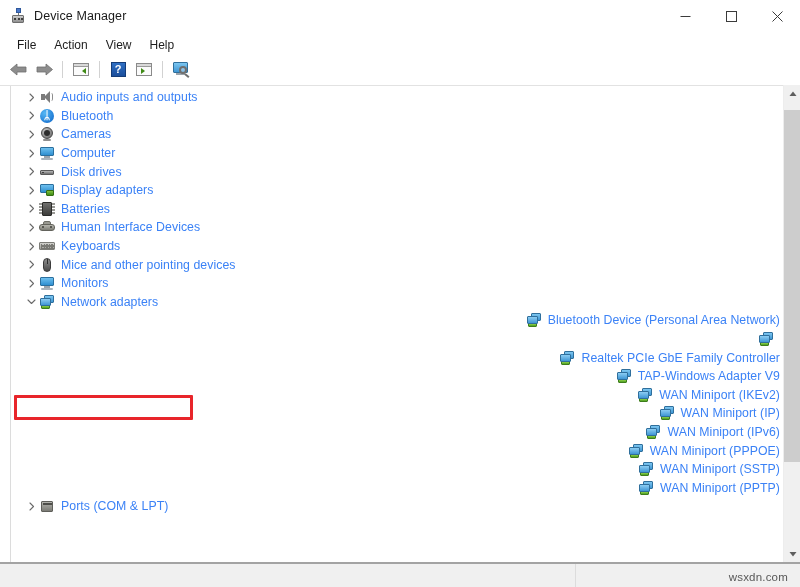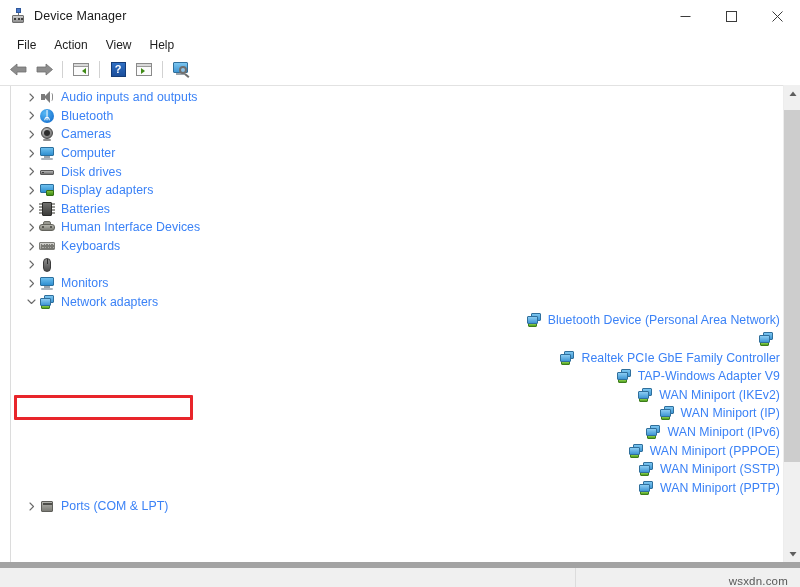--- a/index.html
+++ b/index.html
@@ -156,21 +156,21 @@
     width: 17px; height: 352px;
     background: #cdcdcd;
   }
 
   
   .statusbar {
     position: absolute;
     left: 0; bottom: 0;
     width: 800px; height: 25px;
     background: #f0f0f0;
-    border-top: 6px solid #a3a3a3;
+    border-top: 2px solid #a3a3a3;
   }
   .status-divider {
     position: absolute;
     left: 575px; top: 0;
     width: 1px; height: 25px;
     background: #dcdcdc;
   }
   .watermark {
     position: absolute;
     right: 12px; top: 0; height: 25px;
@@ -688,20 +688,21 @@
             <svg width="9" height="9" viewBox="0 0 9 9">
               <path d="M3 1 L6.5 4.5 L3 8" fill="none" stroke="currentColor" stroke-width="1.1" stroke-linecap="round" stroke-linejoin="round"></path>
             </svg>
           </span>
           <span class="ricon">
             <div class="ic">
               <div class="ms-body"></div>
               <div class="ms-split"></div>
             </div>
           </span>
+          <span class="rlabel">Mice and other pointing devices</span>
         </div>
         <div class="row lvl1">
           <span class="twisty">
             <svg width="9" height="9" viewBox="0 0 9 9">
               <path d="M3 1 L6.5 4.5 L3 8" fill="none" stroke="currentColor" stroke-width="1.1" stroke-linecap="round" stroke-linejoin="round"></path>
             </svg>
           </span>
           <span class="ricon">
             <div class="ic">
               <div class="mon-screen"></div>

